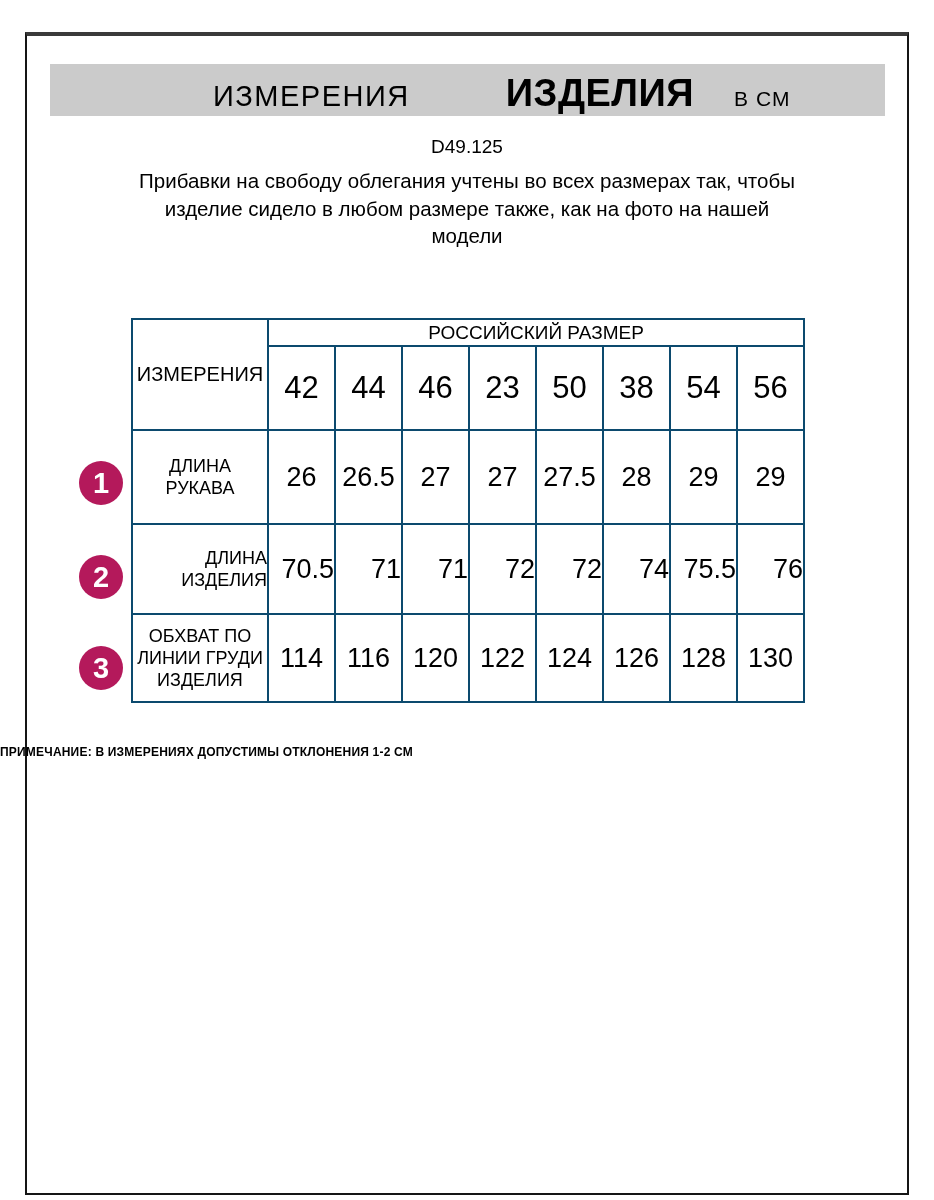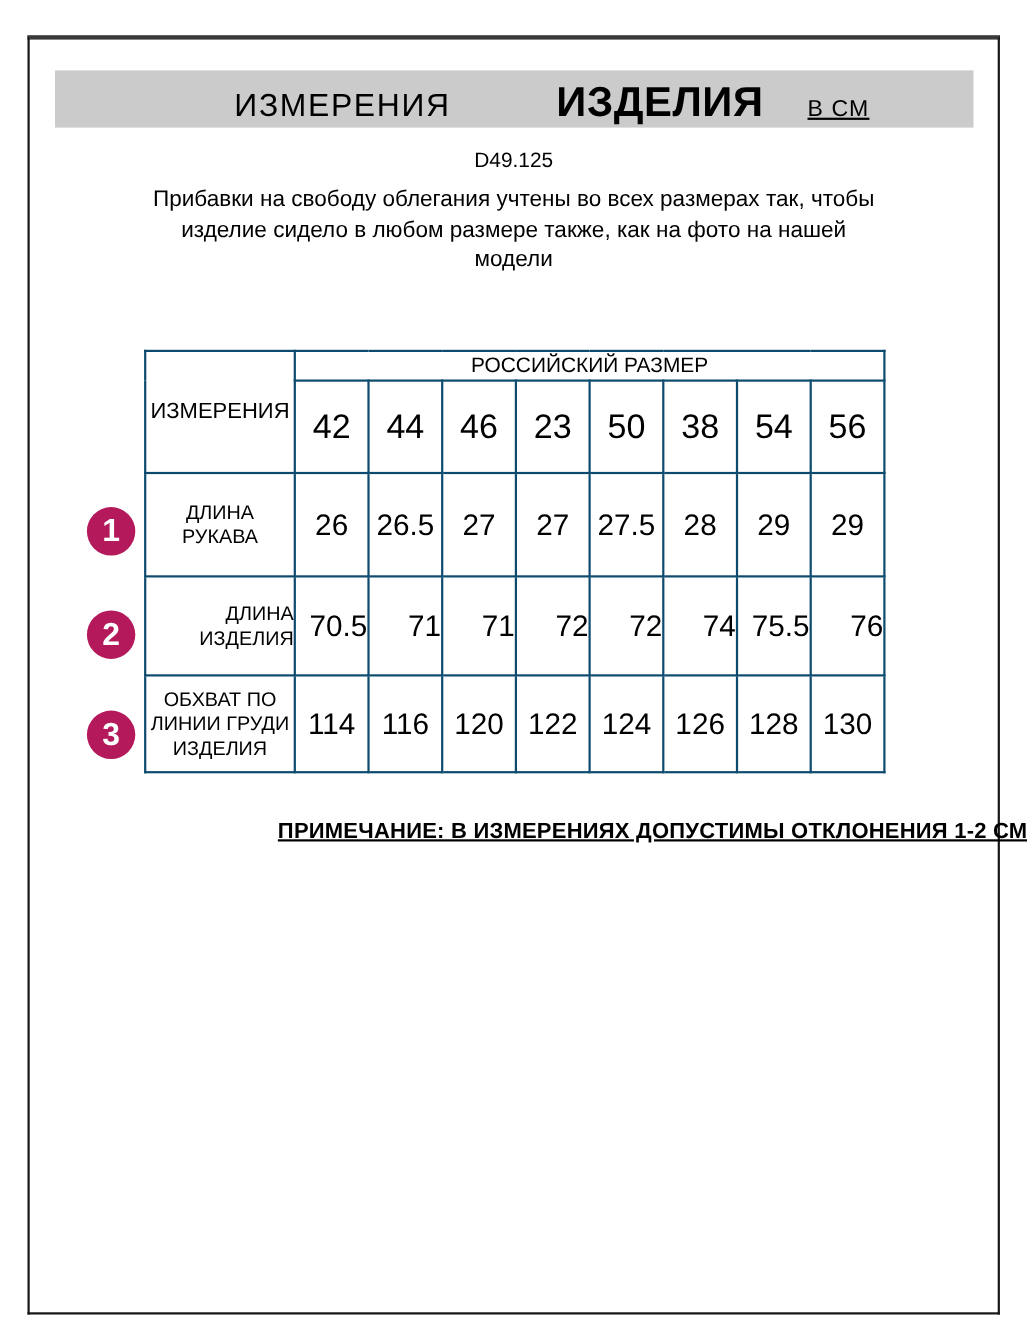--- a/index.html
+++ b/index.html
@@ -21,21 +21,21 @@
 
   
   .header-bar {
     position:absolute; left:50px; top:64px; width:835px; height:52px;
     background:#cbcbcb;
     display:flex; align-items:baseline;
     padding:8px 0 0 163px;
   }
   .title-regular { font-size:29px; letter-spacing:1.5px; }
   .title-bold   { font-size:38px; font-weight:bold; letter-spacing:0.5px; margin-left:96px; }
-  .title-unit   { font-size:21px; letter-spacing:1px; margin-left:40px;text-decoration:underline; }
+  .title-unit   { font-size:21px; letter-spacing:1px; margin-left:40px; }
 
   .article {
     position:absolute; top:136px; left:0; width:934px;
     text-align:center; font-size:19px;
   }
 
   .description {
     position:absolute; top:167px; left:107px; width:720px;
     text-align:center; font-size:20.5px; line-height:27.5px;
     white-space:pre-line;
@@ -67,21 +67,21 @@
     border-radius:50%; background:#b4195b;
     color:#fff; font-size:29px; font-weight:bold;
     display:flex; align-items:center; justify-content:center;
   }
   .badge-1 { top:461px; }
   .badge-2 { top:555px; }
   .badge-3 { top:646px; }
 
   .note {
     position:absolute; top:745px; left:0; width:934px;
-    text-align:right; font-size:20px; font-weight:bold; letter-spacing:0.2px;text-decoration:underline;
+    text-align:left; font-size:12px; font-weight:bold; letter-spacing:0.2px;
   }
 </style>
 </head>
 <body>
 
 <div class="frame"></div>
 
 <div class="header-bar">
   <span class="title-regular">ИЗМЕРЕНИЯ</span>
   <span class="title-bold">ИЗДЕЛИЯ</span>

